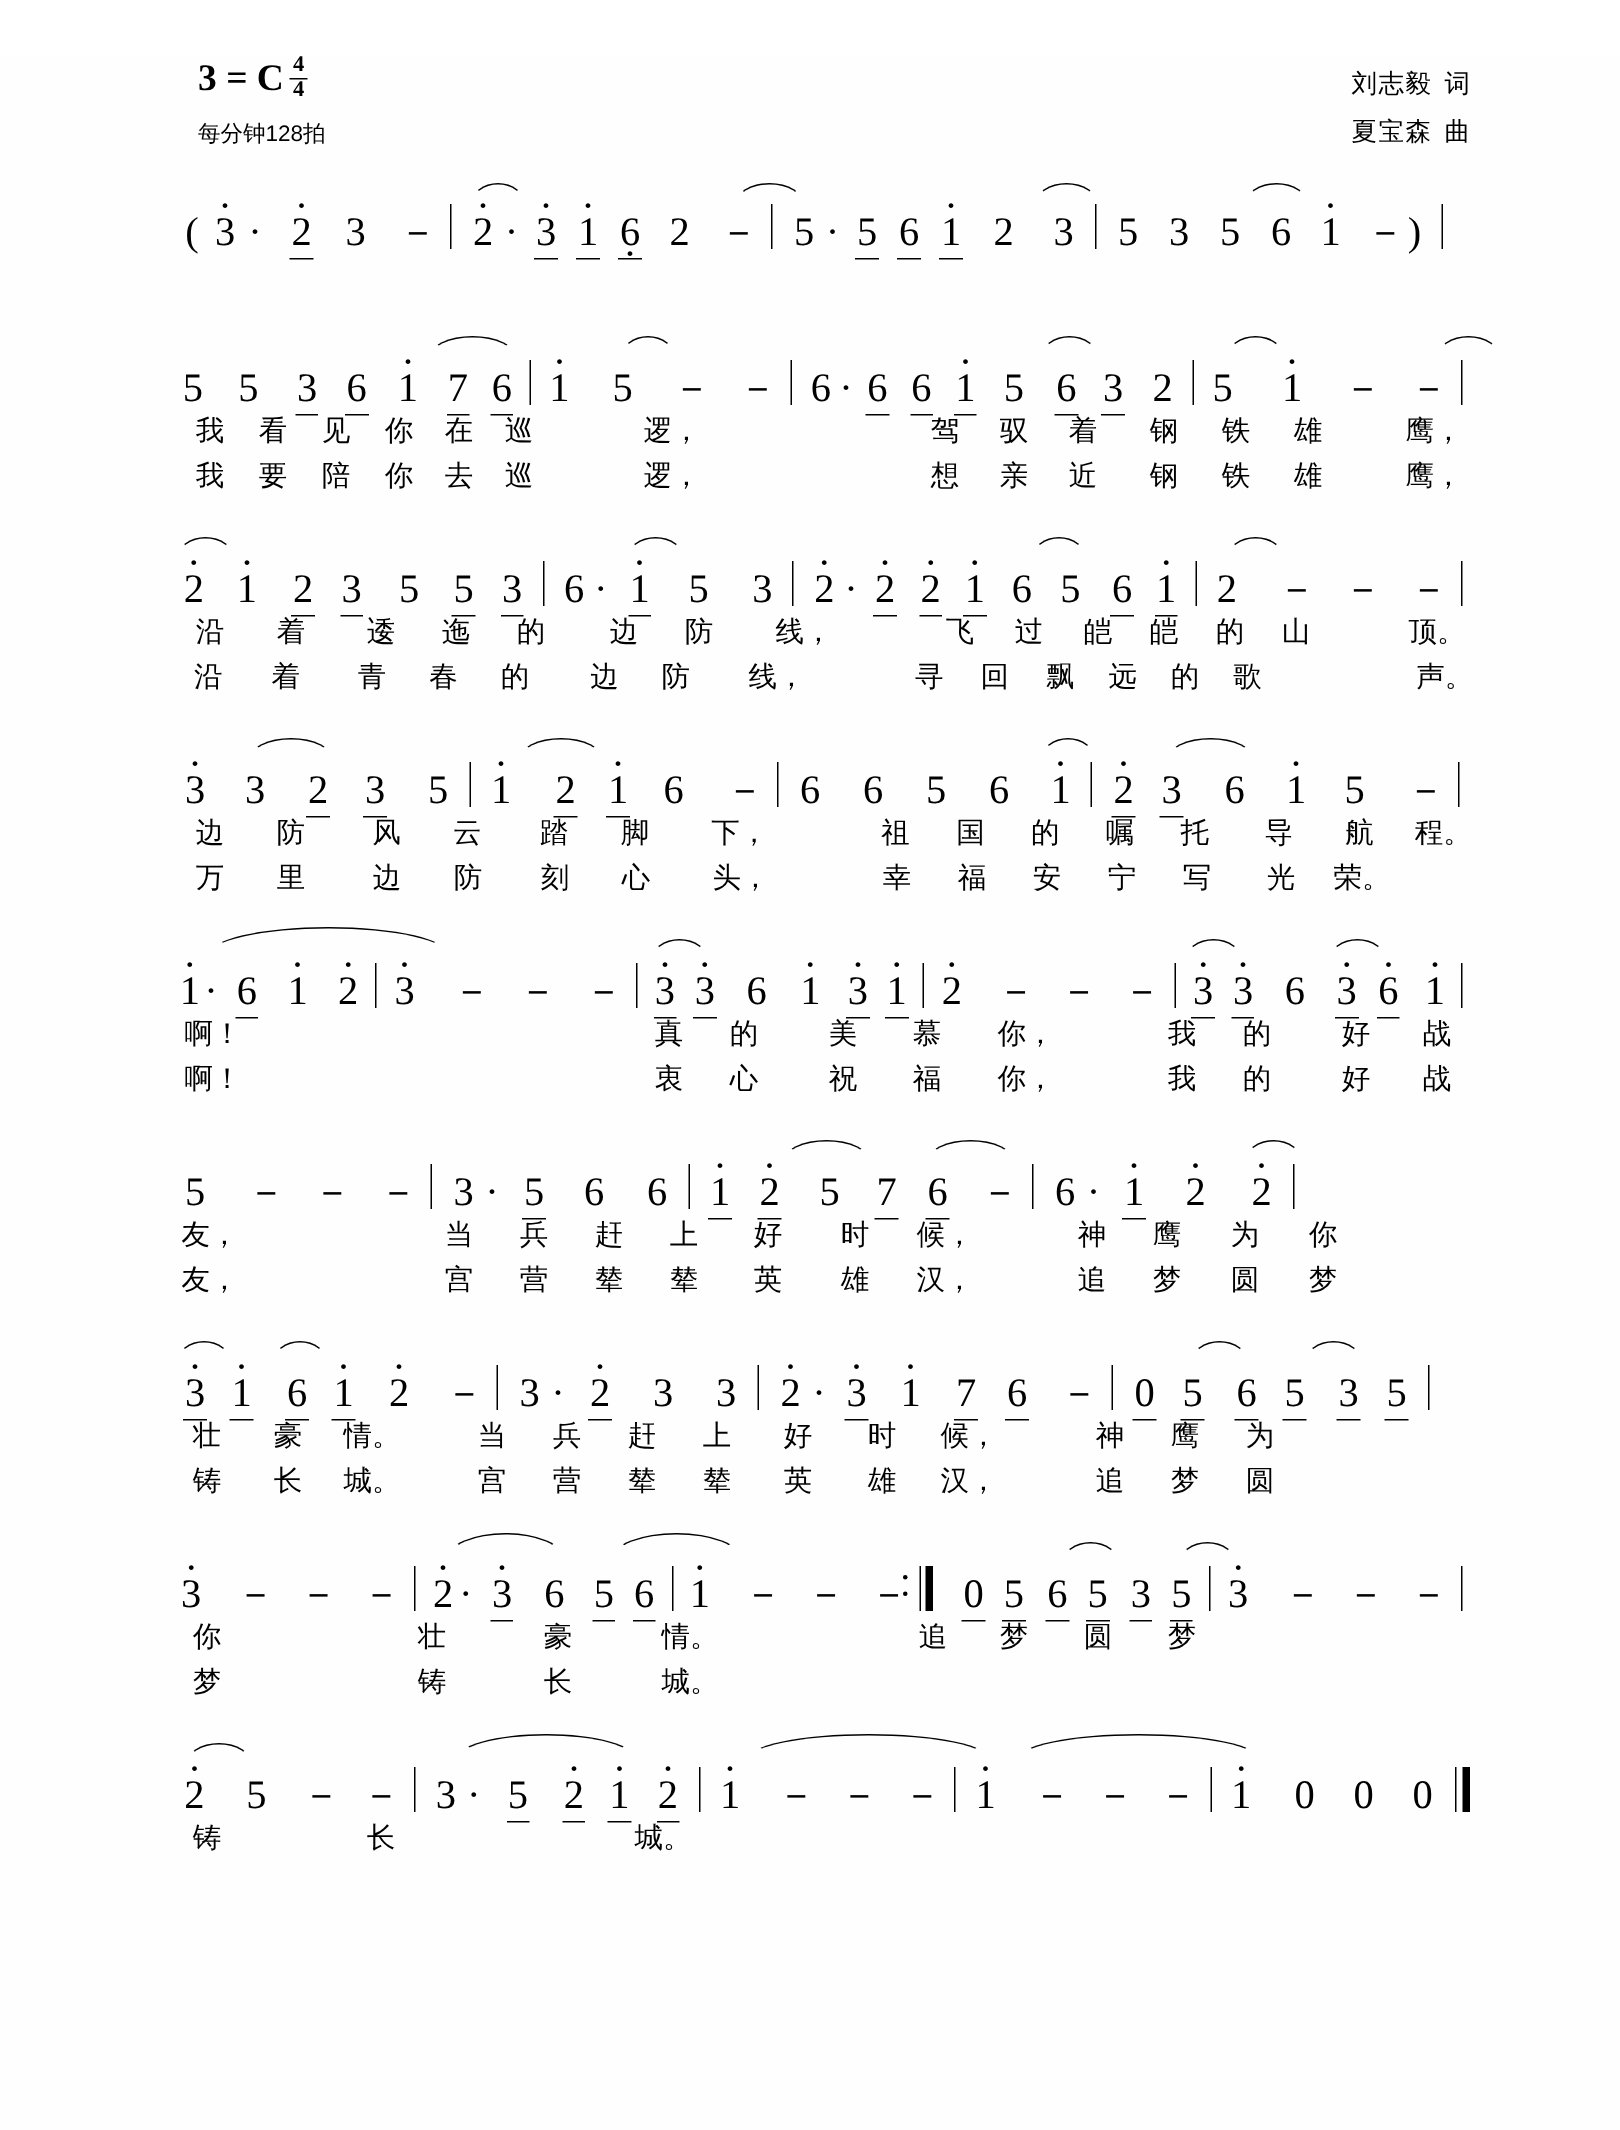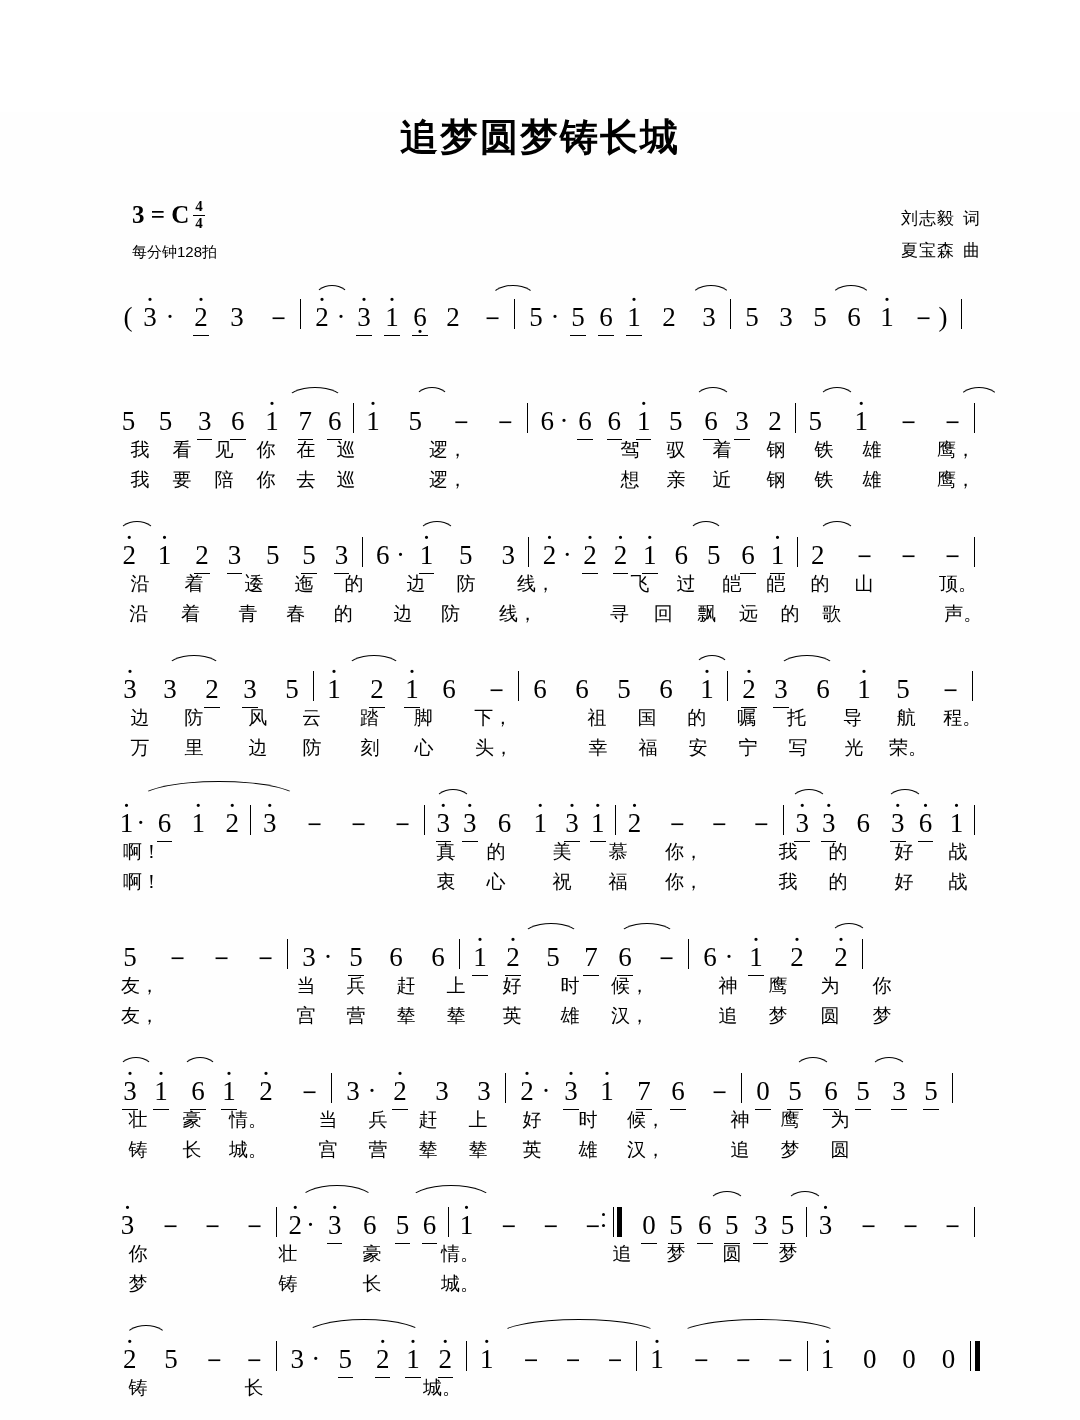--- a/index.html
+++ b/index.html
@@ -191,21 +191,20 @@
     display: inline-block;
     text-align: center;
   }
   .sys-gap { height: 18px; }
 </style>
 </head>
 <body>
 
 <div class="sheet">
 
-  <div class="title">追梦圆梦铸长城</div>
 
   <div class="meta">
     <div class="key-sig">
       <span>3 = C</span><span class="frac"><span class="num">4</span><span class="den">4</span></span>
     </div>
     <div class="tempo">每分钟128拍</div>
     <div class="credits">
       <div><span class="name">刘志毅</span><span class="role">词</span></div>
       <div><span class="name">夏宝森</span><span class="role">曲</span></div>
     </div>

